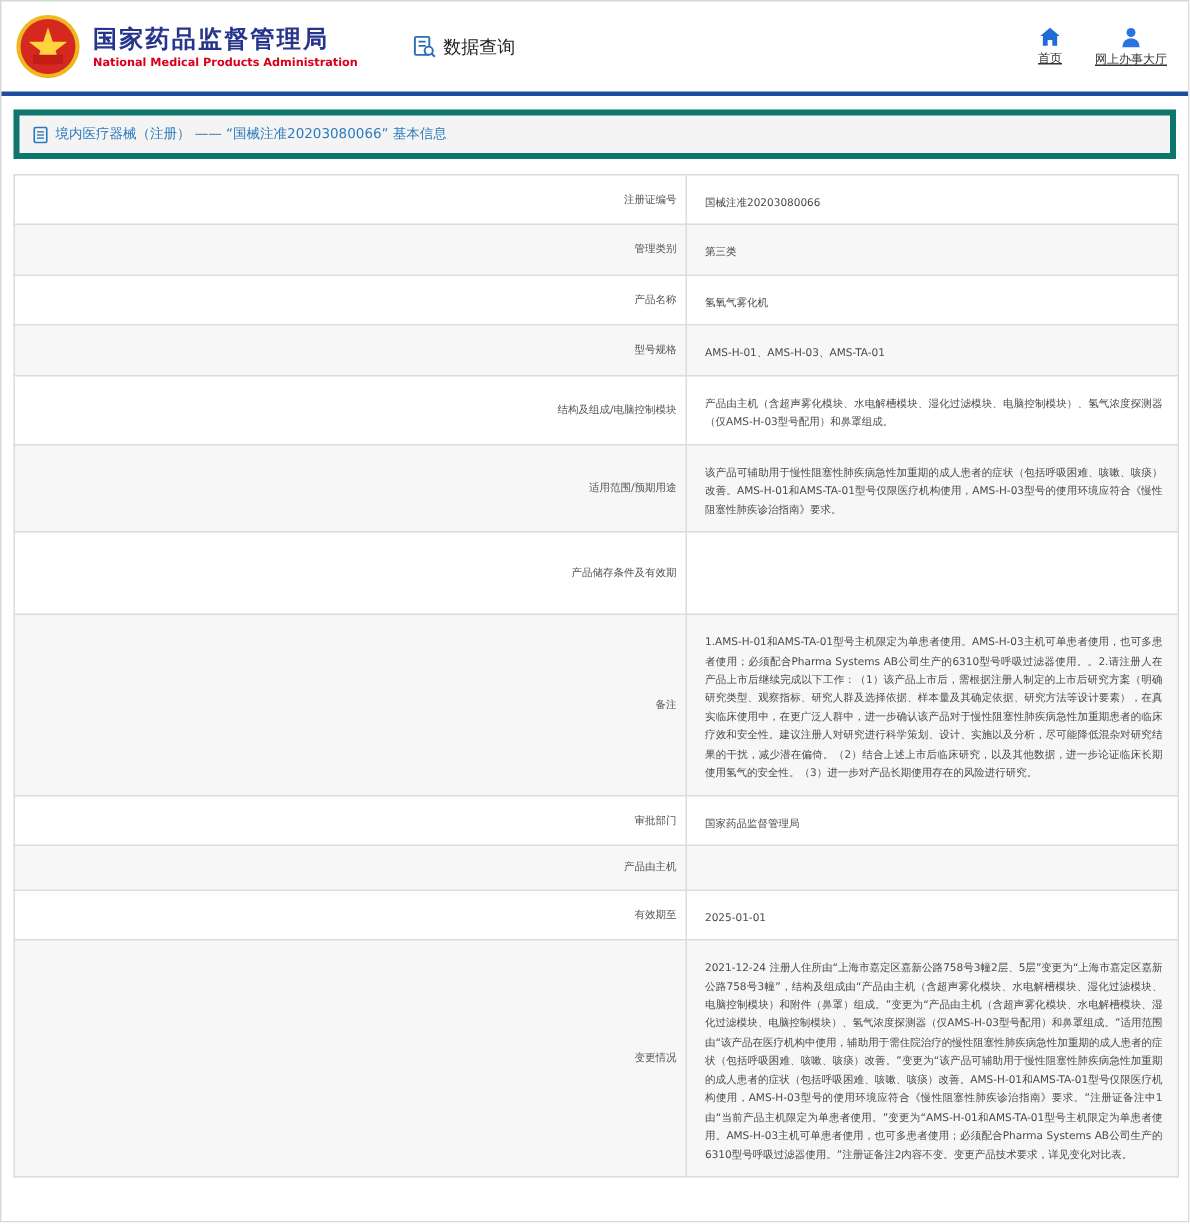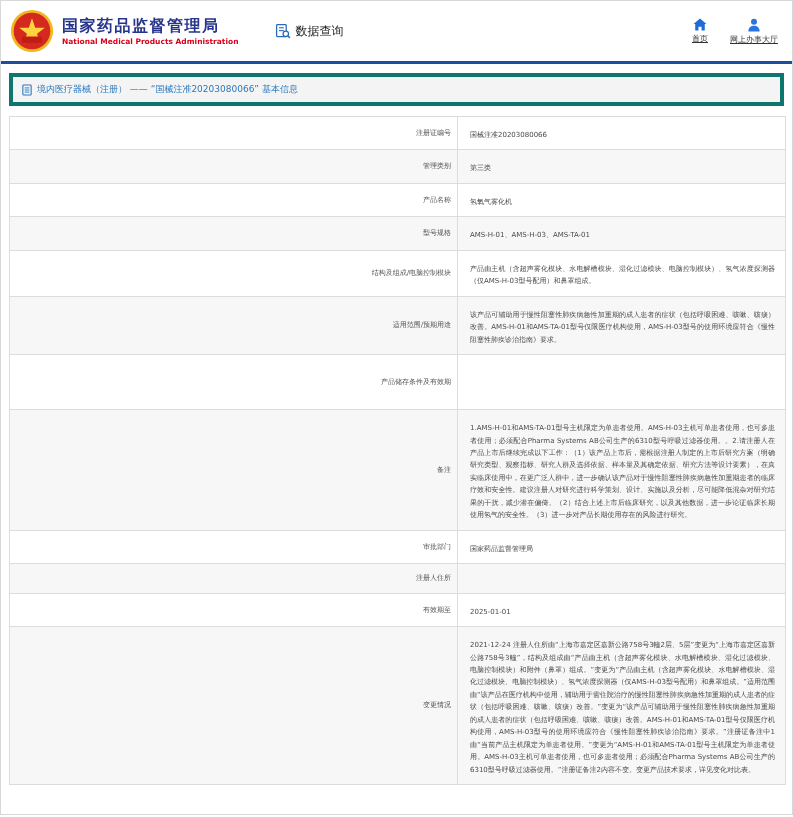--- a/index.html
+++ b/index.html
@@ -120,21 +120,21 @@
         </tr>
         <tr>
           <td class="label">备注</td>
           <td class="value">1.AMS-H-01和AMS-TA-01型号主机限定为单患者使用。AMS-H-03主机可单患者使用，也可多患者使用；必须配合Pharma Systems AB公司生产的6310型号呼吸过滤器使用。。2.请注册人在产品上市后继续完成以下工作：（1）该产品上市后，需根据注册人制定的上市后研究方案（明确研究类型、观察指标、研究人群及选择依据、样本量及其确定依据、研究方法等设计要素），在真实临床使用中，在更广泛人群中，进一步确认该产品对于慢性阻塞性肺疾病急性加重期患者的临床疗效和安全性。建议注册人对研究进行科学策划、设计、实施以及分析，尽可能降低混杂对研究结果的干扰，减少潜在偏倚。（2）结合上述上市后临床研究，以及其他数据，进一步论证临床长期使用氢气的安全性。（3）进一步对产品长期使用存在的风险进行研究。</td>
         </tr>
         <tr>
           <td class="label">审批部门</td>
           <td class="value">国家药品监督管理局</td>
         </tr>
         <tr>
-          <td class="label">注册人住所</td>
+          <td class="label">产品由主机</td>
           <td class="value"></td>
         </tr>
         <tr>
           <td class="label">有效期至</td>
           <td class="value">2025-01-01</td>
         </tr>
         <tr>
           <td class="label">变更情况</td>
           <td class="value">2021-12-24 注册人住所由“上海市嘉定区嘉新公路758号3幢2层、5层”变更为“上海市嘉定区嘉新公路758号3幢”，结构及组成由“产品由主机（含超声雾化模块、水电解槽模块、湿化过滤模块、电脑控制模块）和附件（鼻罩）组成。”变更为“产品由主机（含超声雾化模块、水电解槽模块、湿化过滤模块、电脑控制模块）、氢气浓度探测器（仅AMS-H-03型号配用）和鼻罩组成。”适用范围由“该产品在医疗机构中使用，辅助用于需住院治疗的慢性阻塞性肺疾病急性加重期的成人患者的症状（包括呼吸困难、咳嗽、咳痰）改善。”变更为“该产品可辅助用于慢性阻塞性肺疾病急性加重期的成人患者的症状（包括呼吸困难、咳嗽、咳痰）改善。AMS-H-01和AMS-TA-01型号仅限医疗机构使用，AMS-H-03型号的使用环境应符合《慢性阻塞性肺疾诊治指南》要求。”注册证备注中1由“当前产品主机限定为单患者使用。”变更为“AMS-H-01和AMS-TA-01型号主机限定为单患者使用。AMS-H-03主机可单患者使用，也可多患者使用；必须配合Pharma Systems AB公司生产的6310型号呼吸过滤器使用。”注册证备注2内容不变。变更产品技术要求，详见变化对比表。</td>
         </tr>

